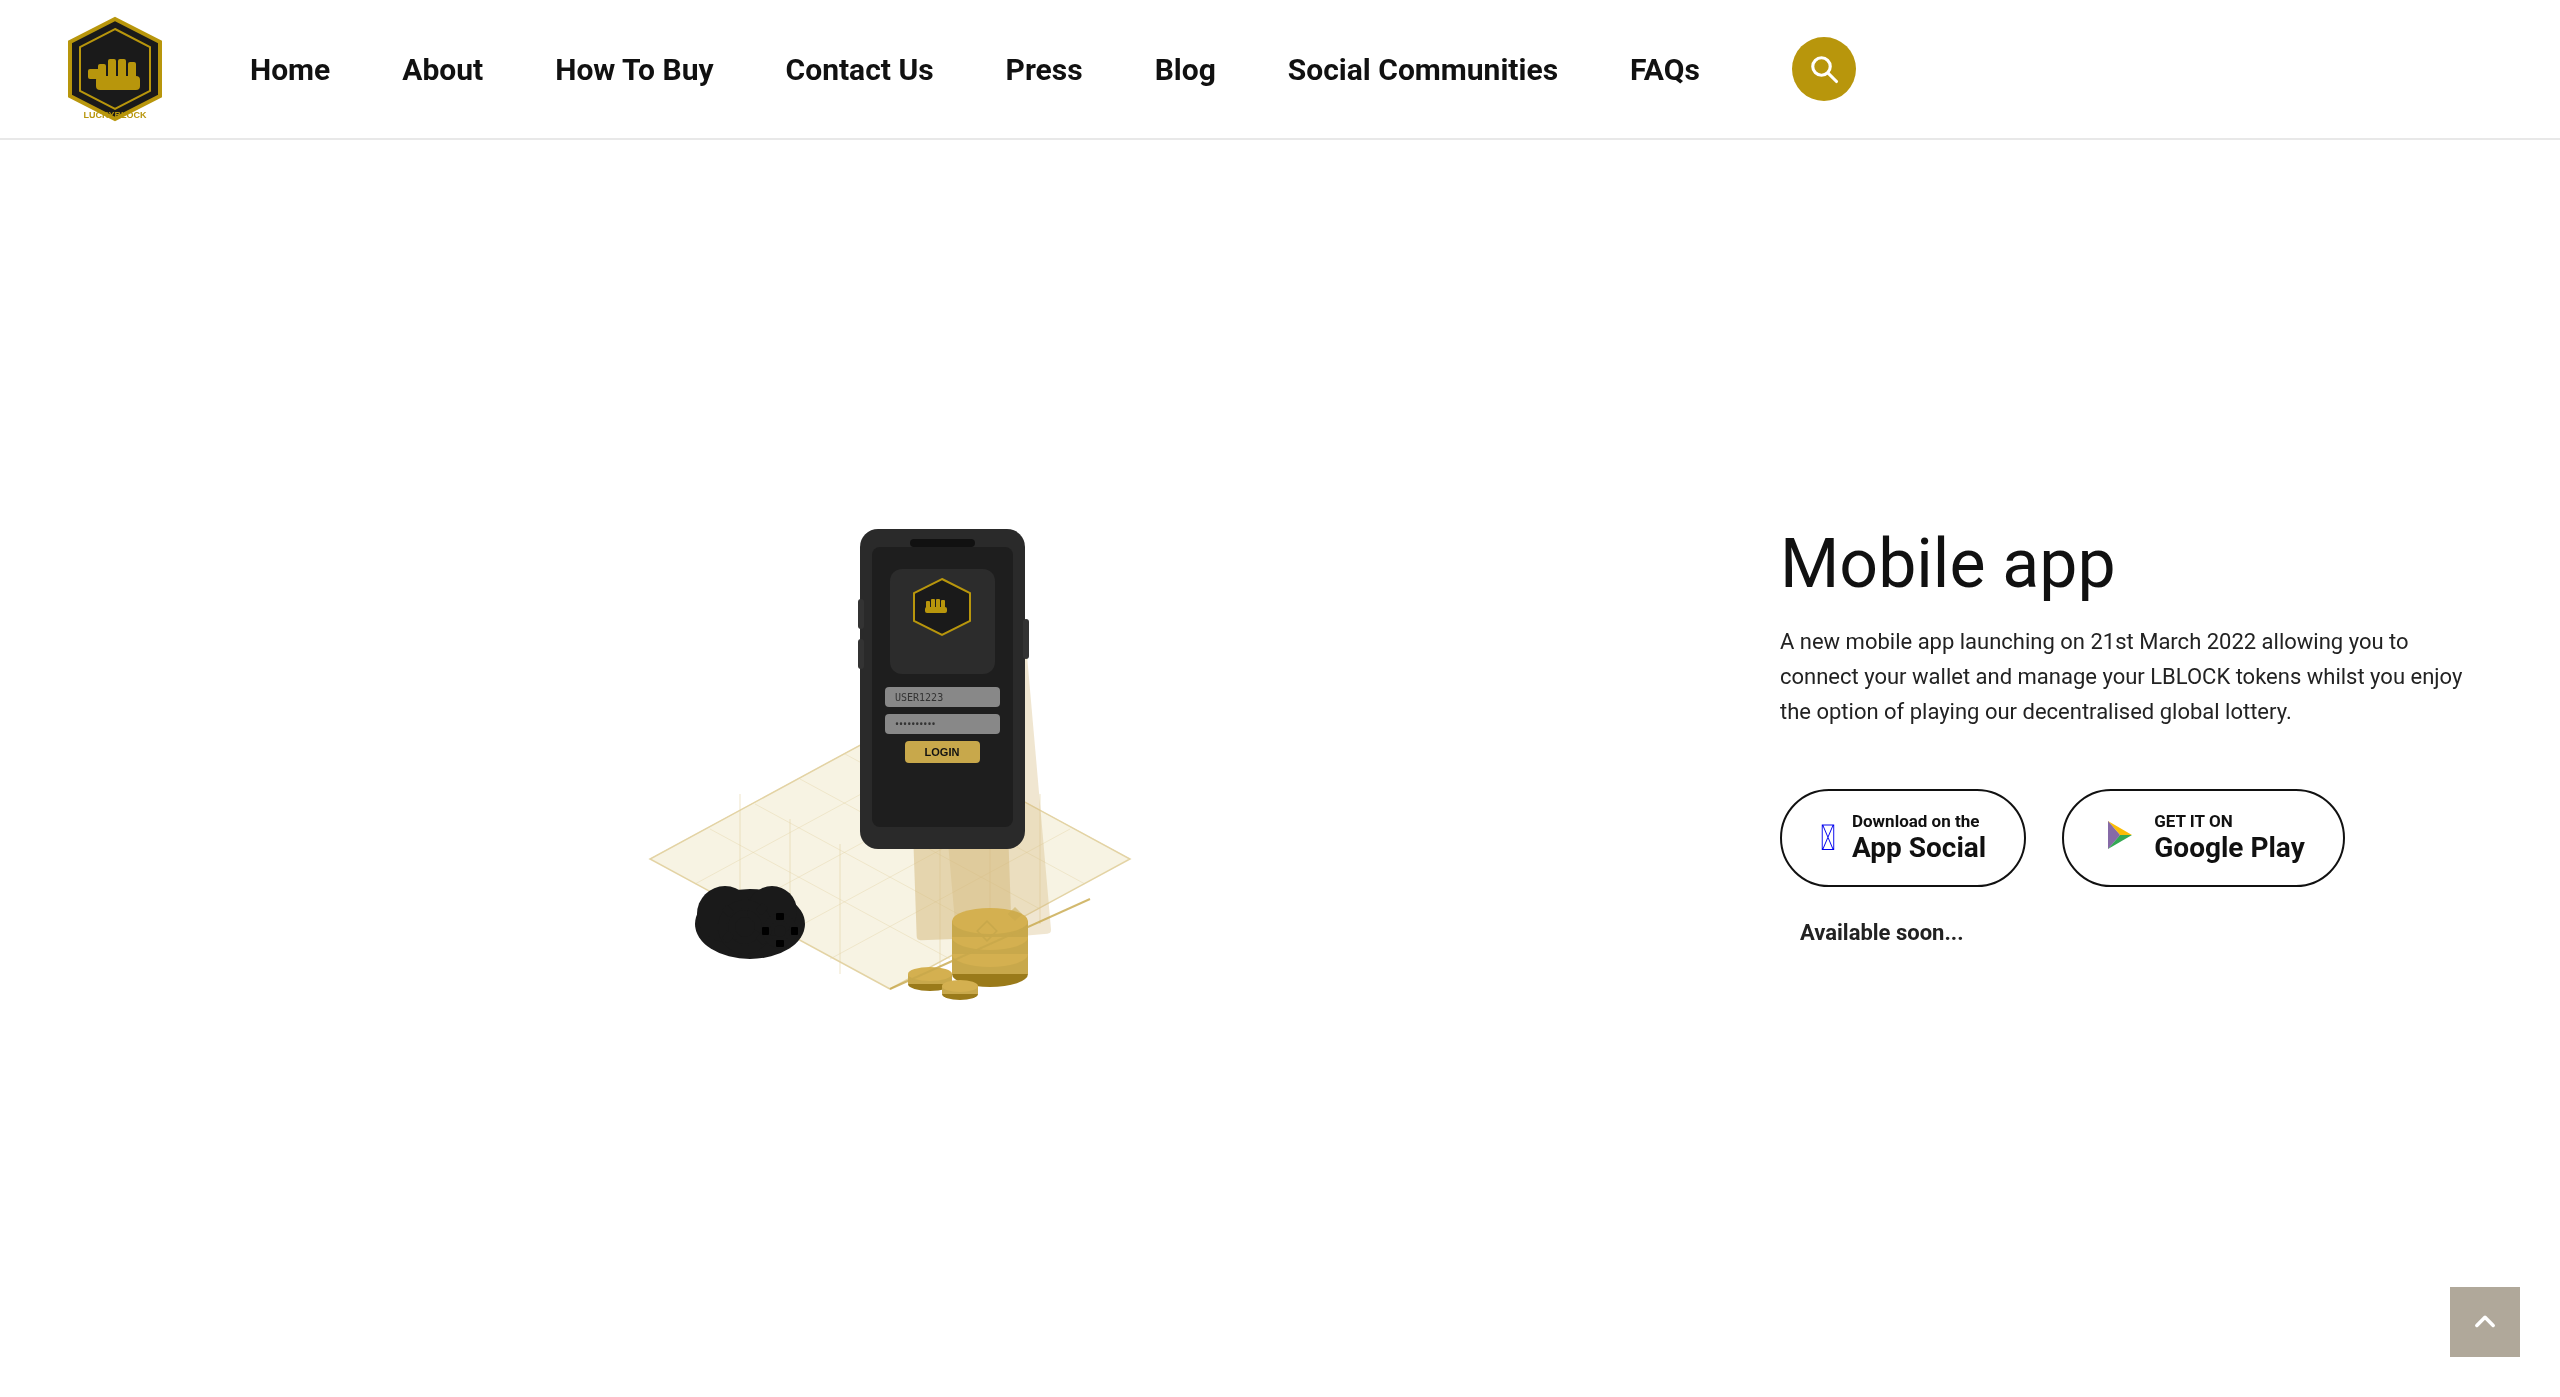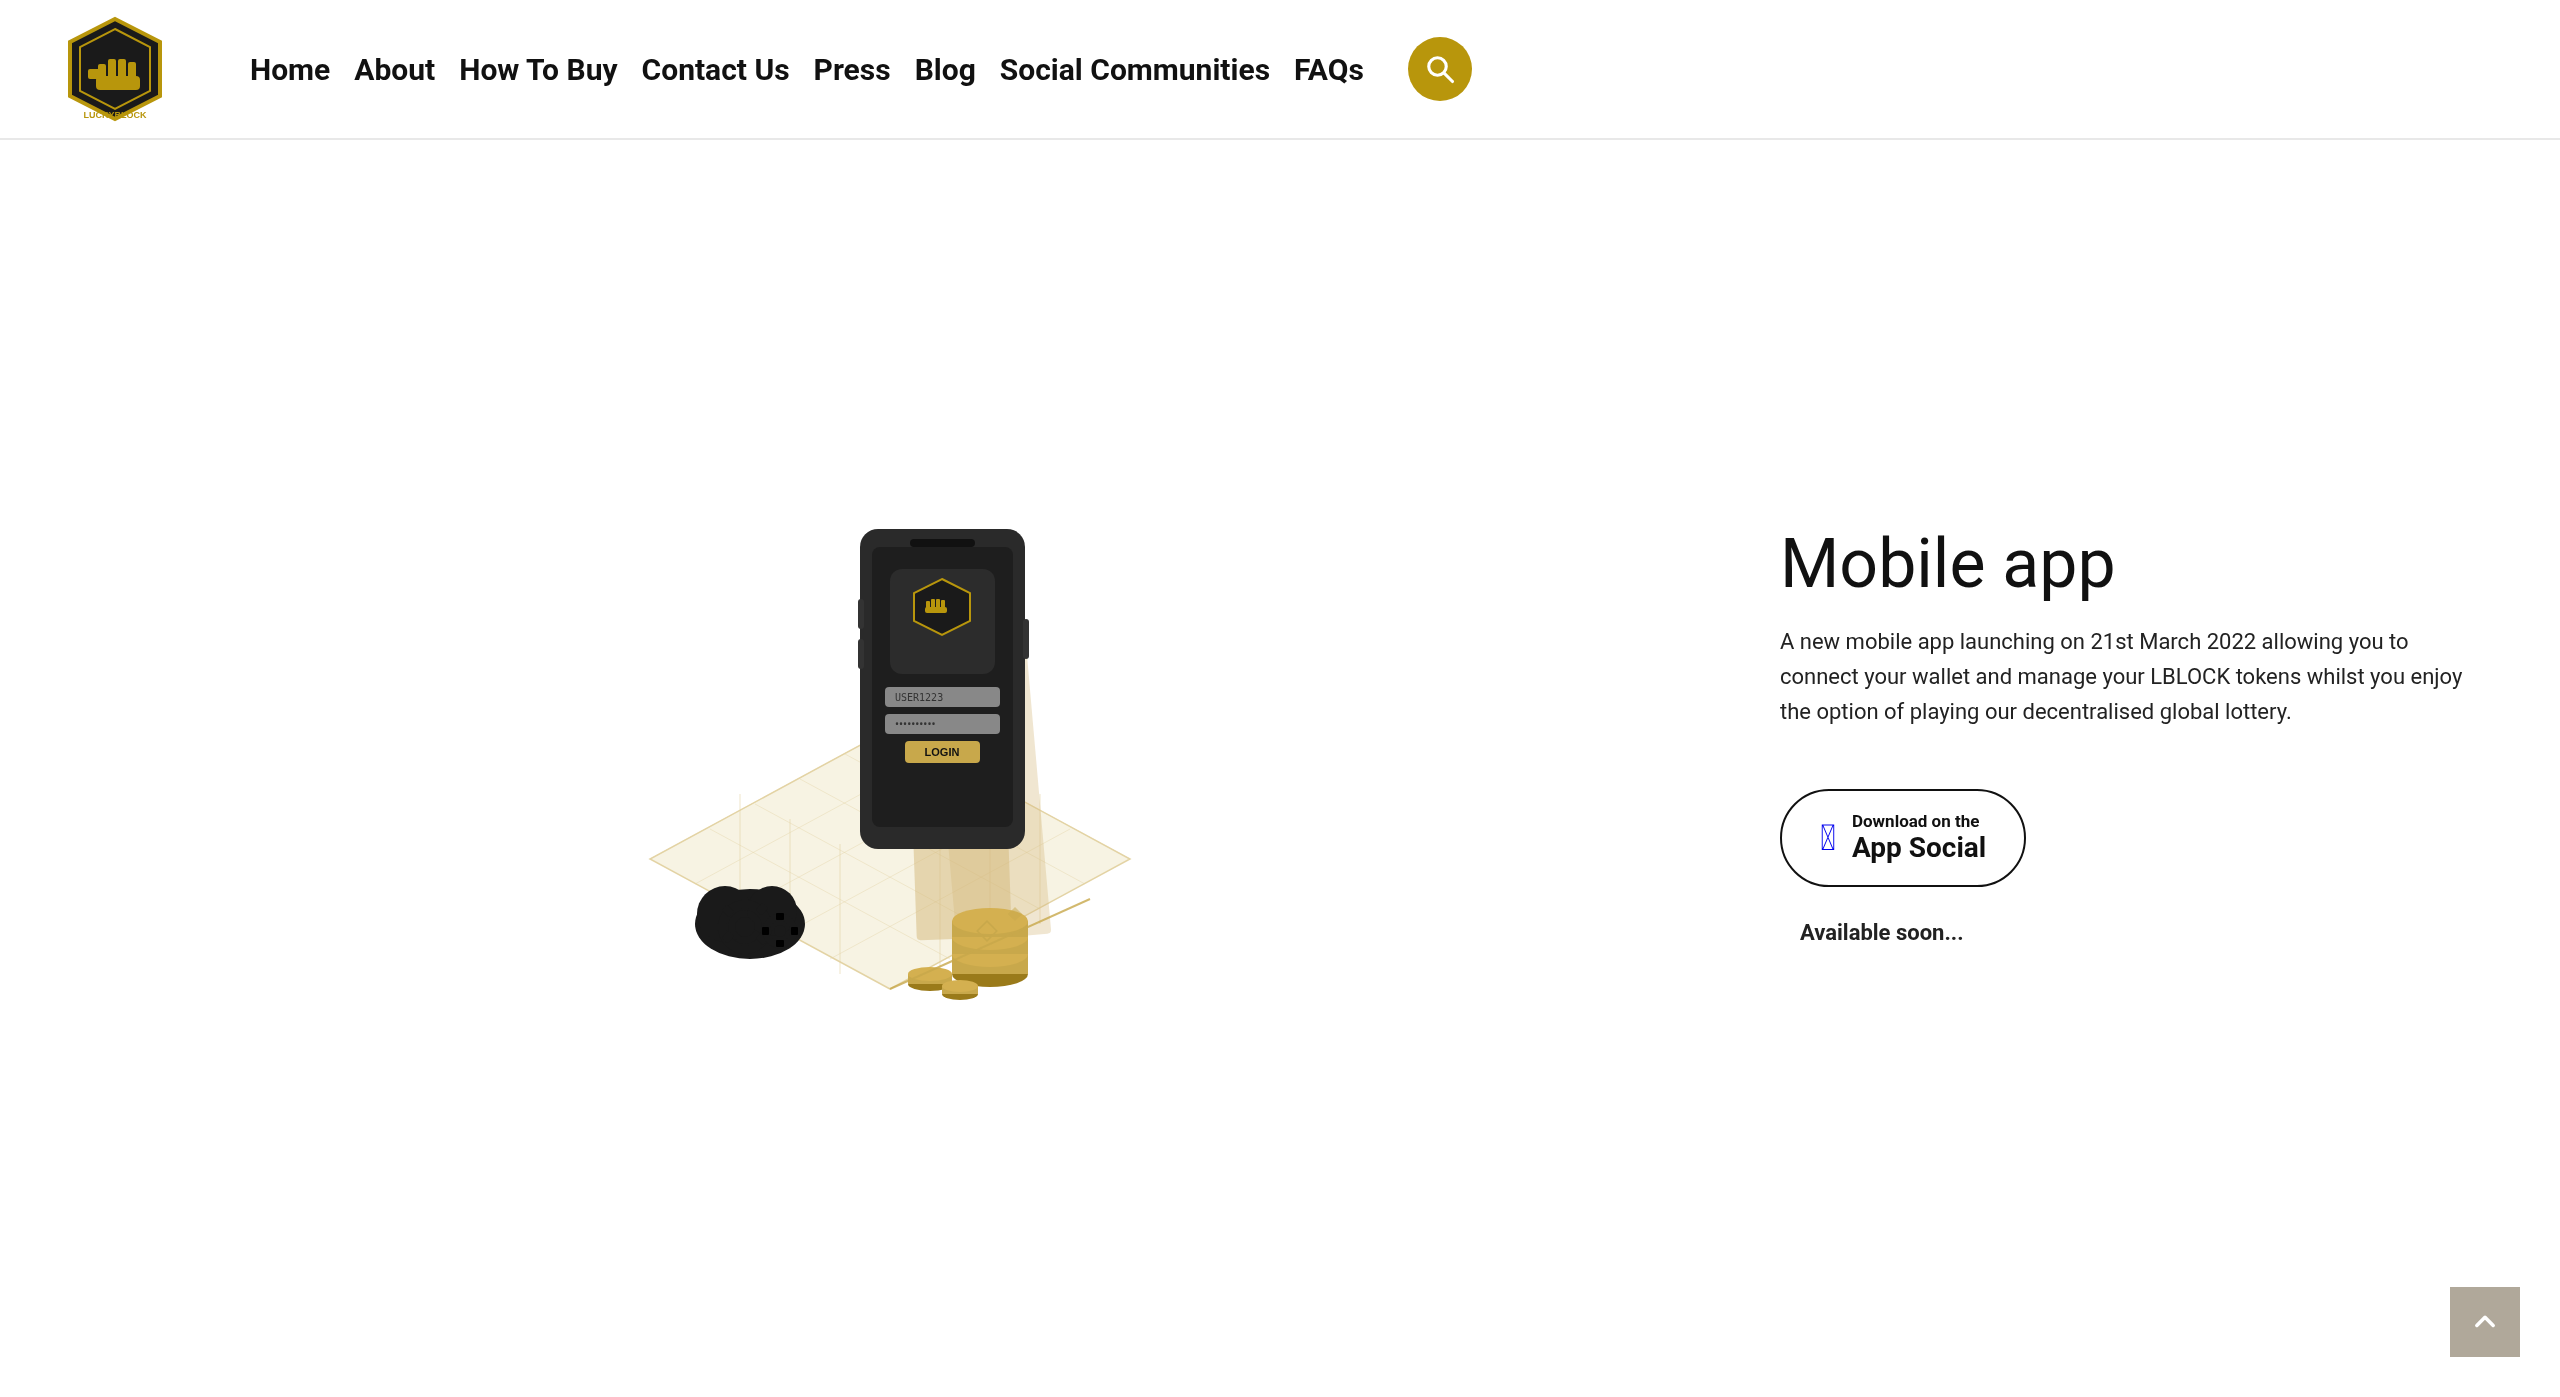--- a/index.html
+++ b/index.html
@@ -20,21 +20,21 @@
       margin-right: 80px;
       text-decoration: none;
     }
     .logo-icon {
       width: 110px;
       height: 110px;
     }
     nav {
       display: flex;
       align-items: center;
-      gap: 24px;
+      gap: 72px;
       flex: 1;
     }
     nav a {
       text-decoration: none;
       color: #111;
       font-size: 30px;
       font-weight: 700;
       white-space: nowrap;
     }
     nav a.active {
@@ -328,20 +328,35 @@
     <div class="store-buttons">
 
       <a class="store-btn" href="#">
         <span class="store-icon"></span>
         <div class="store-text">
           <span class="small">Download on the</span>
           <span class="big">App Social</span>
         </div>
       </a>
 
+      <a class="store-btn" href="#">
+        <span class="store-icon">
+          <svg width="36" height="36" viewBox="0 0 36 36">
+            <polygon points="6,4 30,18 6,32" fill="none"></polygon>
+            <polygon points="6,4 18,18 6,32" fill="#EA4335"></polygon>
+            <polygon points="6,4 30,18 18,18" fill="#FBBC05"></polygon>
+            <polygon points="18,18 30,18 6,32" fill="#34A853"></polygon>
+            <polygon points="6,4 18,18 6,32" fill="#4285F4" opacity="0.6"></polygon>
+          </svg>
+        </span>
+        <div class="store-text">
+          <span class="small">GET IT ON</span>
+          <span class="big">Google Play</span>
+        </div>
+      </a>
     </div>
 
     <p class="available-soon">Available soon...</p>
   </div>
 </main>
 
 <button class="scroll-top">
   <svg viewBox="0 0 24 24" fill="none" stroke="white" stroke-width="3" stroke-linecap="round" stroke-linejoin="round">
     <polyline points="5 15 12 8 19 15"></polyline>
   </svg>

